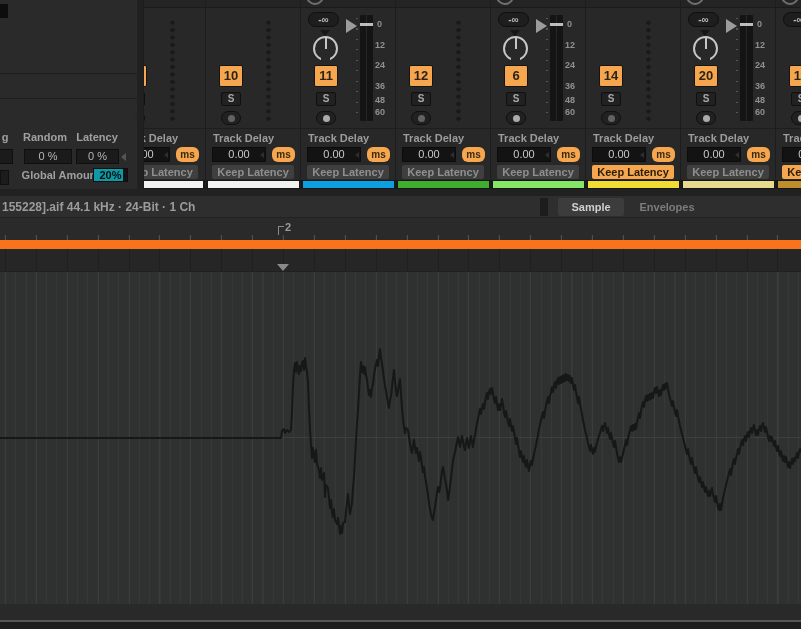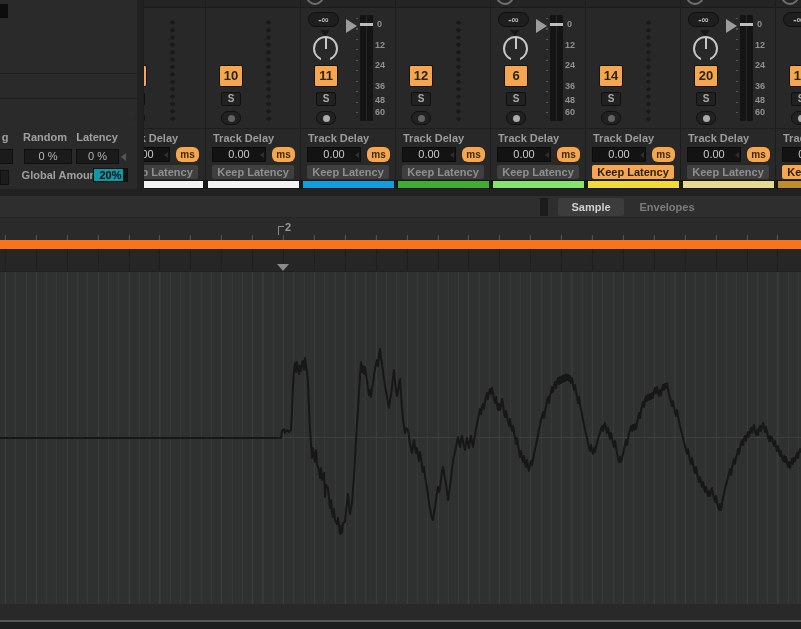--- a/index.html
+++ b/index.html
@@ -317,20 +317,21 @@
     <div class="ga-label">Global Amount</div>
     <div class="ga-box">20%</div>
     <div class="sidebox"></div>
   </div>
   <div id="gapcol"></div>
   <div id="sep143"></div>
 
   <div id="midband"></div>
 
   <div id="titlebar">
+    <div class="txt">155228].aif  44.1 kHz · 24-Bit · 1 Ch</div>
     <div class="notch"></div>
     <div class="tab active">Sample</div>
     <div class="tab inactive">Envelopes</div>
   </div>
 
   <div id="ruler">
     <div class="ticks"></div>
     <div class="startmk"></div>
     <div class="barnum">2</div>
   </div>

